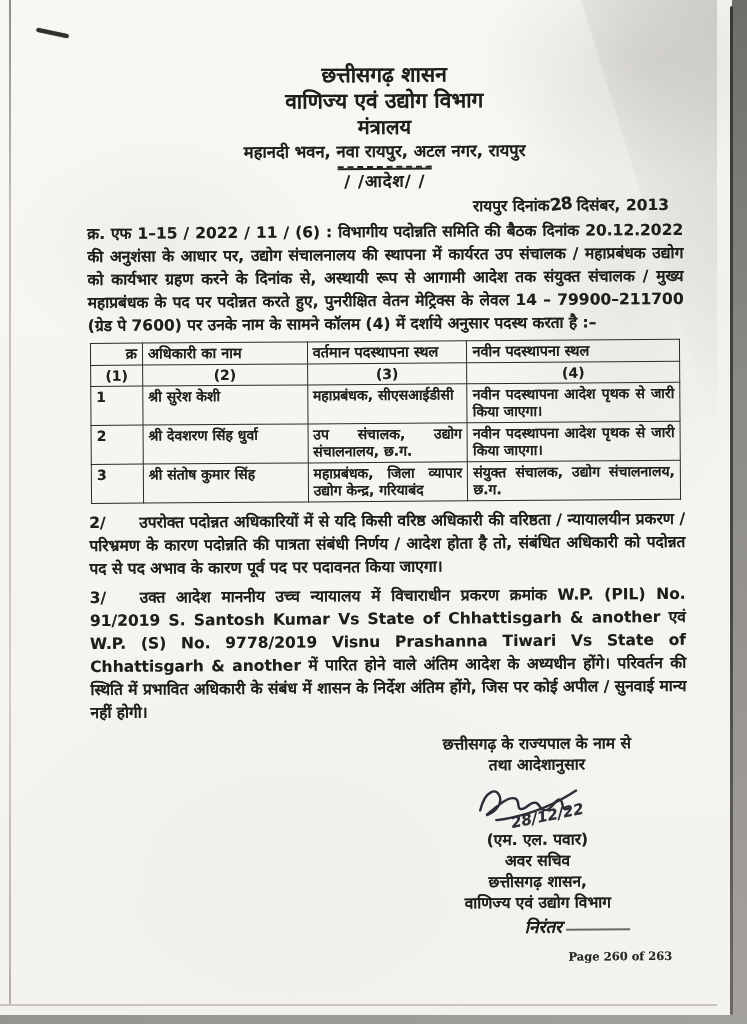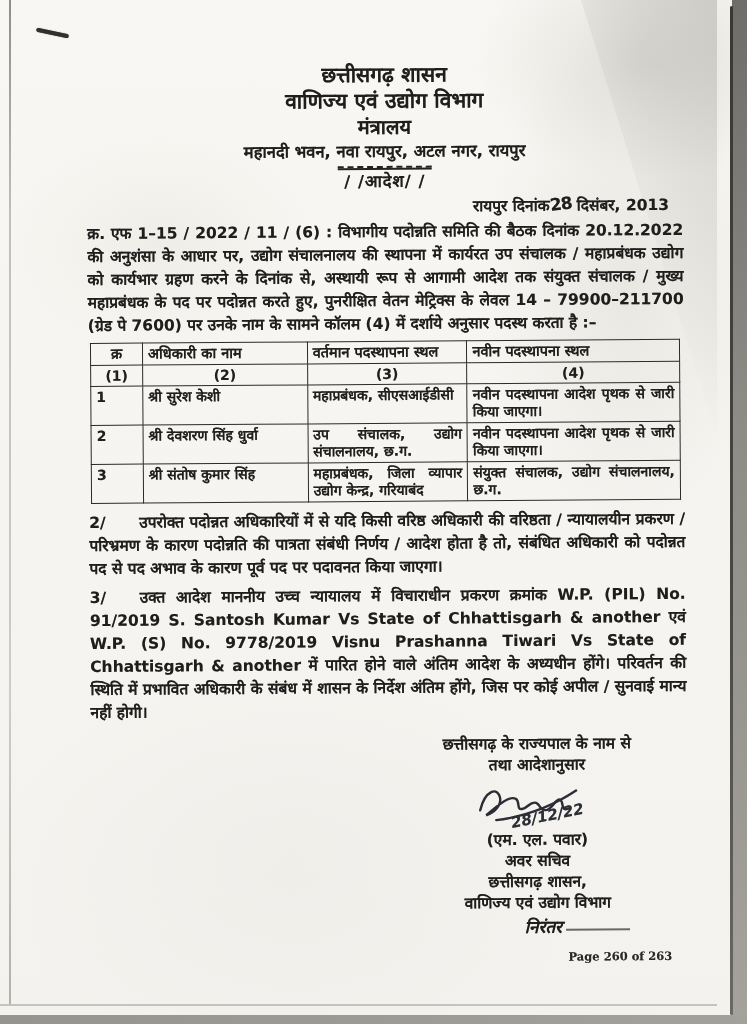--- a/index.html
+++ b/index.html
@@ -54,21 +54,21 @@
   .para-first { margin-top: 3px; }
   .pnum { display: inline-block; width: 50px; }
 
   
   table.order-table { border-collapse: collapse; width: 590px; margin: 5px 0 8px 2px;
     font-size: 14px; line-height: 17px; font-weight: 600; }
   table.order-table td, table.order-table th {
     border: 1.6px solid #2c2b28; padding: 2px 5px; vertical-align: top; color: #201f1d; }
   th.h-sno { width: 52px; } th.h-name { width: 165px; } th.h-cur { width: 160px; } th.h-new { width: 213px; }
   .th-row th { text-align: left; font-size: 14.5px; padding: 3px 6px; }
-  .th-row th.h-sno { text-align: center; }
+  .th-row th.h-sno { text-align: right; }
   .num-row td { text-align: center; padding: 1px 4px; line-height: 16px; }
   td.c-sno { text-align: left; padding-left: 8px; }
   td.c-just { text-align: justify; }
 
   
   .sig-block { width: 280px; margin: 12px 10px 0 auto; text-align: center; font-weight: 700; line-height: 22px; }
   .sig-art { margin: 2px auto -6px auto; display: block; }
   .sig-line { line-height: 21px; }
   .continuation { margin-top: 2px; text-align: right; padding-right: 48px; font-style: italic; font-size: 17px; }
   .cont-underline { display: inline-block; width: 64px; border-bottom: 2.2px solid #6b6964; transform: translateY(-2px); margin-left: 4px; }

